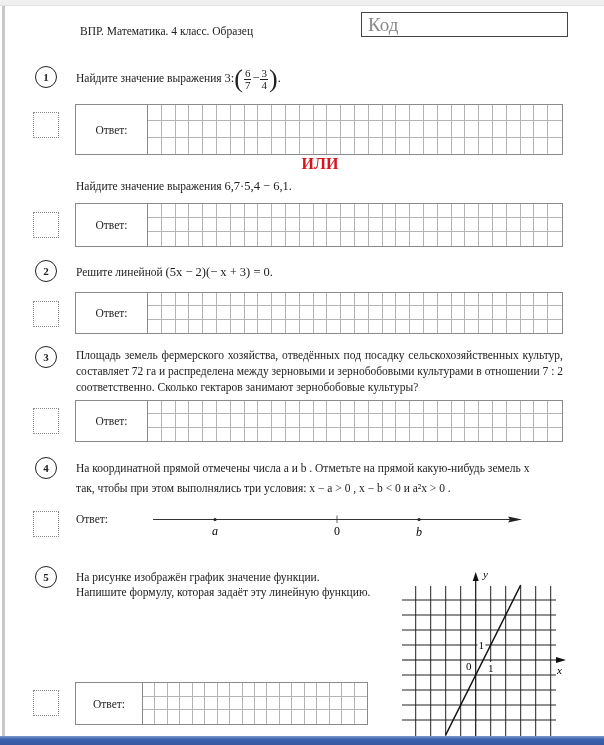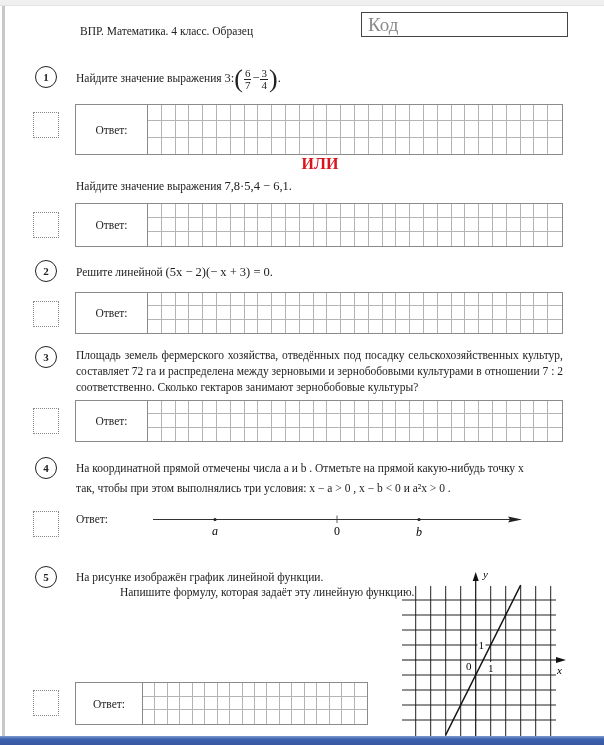--- a/index.html
+++ b/index.html
@@ -153,21 +153,21 @@
       <div style="border-bottom: none;"></div>
       <div style="border-bottom: none;"></div>
       <div style="border-right: none; border-bottom: none;"></div>
     </div>
 </div>
 
 <div class="or-label">ИЛИ</div>
 
 <div class="task-text" style="top:178px;">
   <span>Найдите значение выражения</span>
-  <span class="math">7,8·5,4 − 6,1.</span>
+  <span class="math">6,7·5,4 − 6,1.</span>
 </div>
 <div class="dotbox" style="left:33px; top:212px;"></div>
 <div class="answer-box" style="top:203px; width:488px; height:44px;">
   <div class="answer-label">Ответ:</div>
   <div class="answer-grid" style="grid-template-columns: repeat(30, 1fr); grid-template-rows: repeat(3, 1fr);">
       <div></div>
       <div></div>
       <div></div>
       <div></div>
       <div></div>
@@ -454,38 +454,38 @@
       <div style="border-bottom: none;"></div>
       <div style="border-bottom: none;"></div>
       <div style="border-bottom: none;"></div>
       <div style="border-bottom: none;"></div>
       <div style="border-bottom: none;"></div>
       <div style="border-right: none; border-bottom: none;"></div>
     </div>
 </div>
 
 <div class="num-circle" style="left:35px; top:457px;">4</div>
-<div class="task-text justify" style="top:460px;">На координатной прямой отмечены числа a и b . Отметьте на прямой какую-нибудь точку x</div>
+<div class="task-text justify" style="top:460px;">На координатной прямой отмечены числа a и b . Отметьте на прямой какую-нибудь земель x</div>
 <div class="task-text" style="top:480px;">так, чтобы при этом выполнялись три условия: x − a &gt; 0 , x − b &lt; 0 и a²x &gt; 0 .</div>
 <div class="dotbox" style="left:33px; top:511px;"></div>
 <div class="answer-inline">Ответ:</div>
 <svg class="numline" width="380" height="36">
   <line x1="3" y1="14.5" x2="365" y2="14.5" stroke="#333" stroke-width="1"></line>
   <polygon points="372,14.5 358,11.5 360,14.5 358,17.5" fill="#222"></polygon>
   <circle cx="65" cy="14.5" r="1.6" fill="#222"></circle>
   <line x1="187" y1="10.5" x2="187" y2="18" stroke="#333" stroke-width="0.8"></line>
   <circle cx="269" cy="14.5" r="1.6" fill="#222"></circle>
   <text x="65" y="30" font-size="12" font-style="italic" text-anchor="middle" font-family="Liberation Serif, serif">a</text>
   <text x="187" y="30" font-size="12" text-anchor="middle" font-family="Liberation Serif, serif">0</text>
   <text x="269" y="31" font-size="12" font-style="italic" text-anchor="middle" font-family="Liberation Serif, serif">b</text>
 </svg>
 
 <div class="num-circle" style="left:35px; top:566px;">5</div>
-<div class="task-text justify5" style="top:569px;">На рисунке изображён график линейной функции.</div>
-<div class="task-text" style="top:584px;margin-left:44px;">Напишите формулу, которая задаёт эту линейную функцию.</div>
+<div class="task-text justify5" style="top:569px;">На рисунке изображён график значение функции.</div>
+<div class="task-text" style="top:584px;">Напишите формулу, которая задаёт эту линейную функцию.</div>
 
 <svg class="graph" width="170" height="170">
   <g stroke="#222" stroke-width="1">
 
     <line x1="17.7" y1="20" x2="17.7" y2="170"></line>
     <line x1="32.7" y1="20" x2="32.7" y2="170"></line>
     <line x1="47.7" y1="20" x2="47.7" y2="170"></line>
     <line x1="62.7" y1="20" x2="62.7" y2="170"></line>
     <line x1="92.7" y1="20" x2="92.7" y2="170"></line>
     <line x1="107.7" y1="20" x2="107.7" y2="170"></line>

